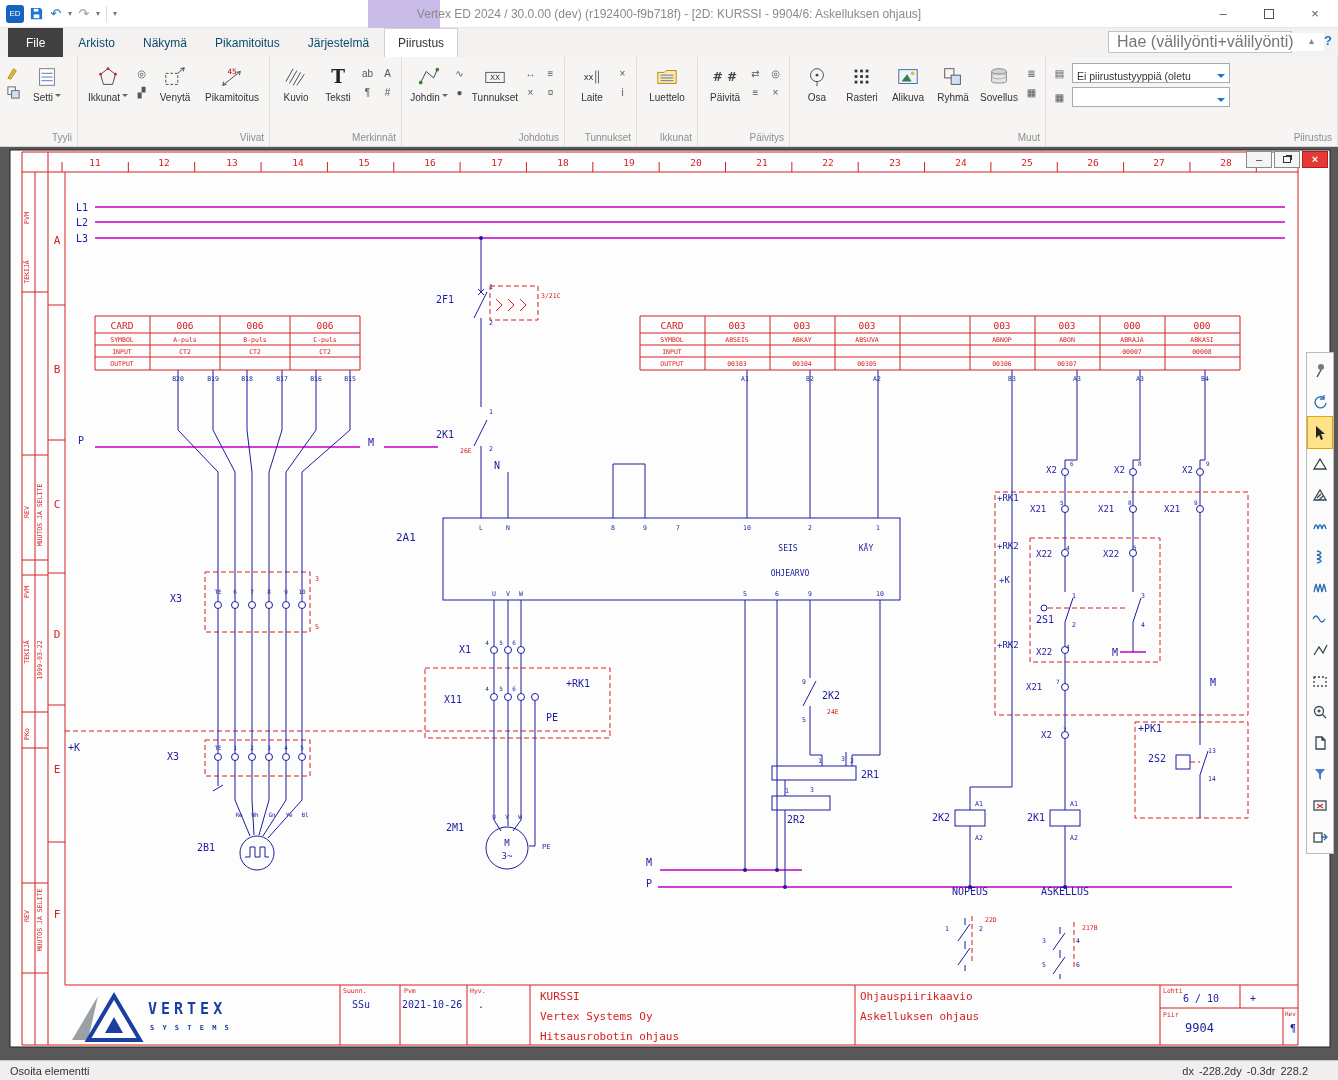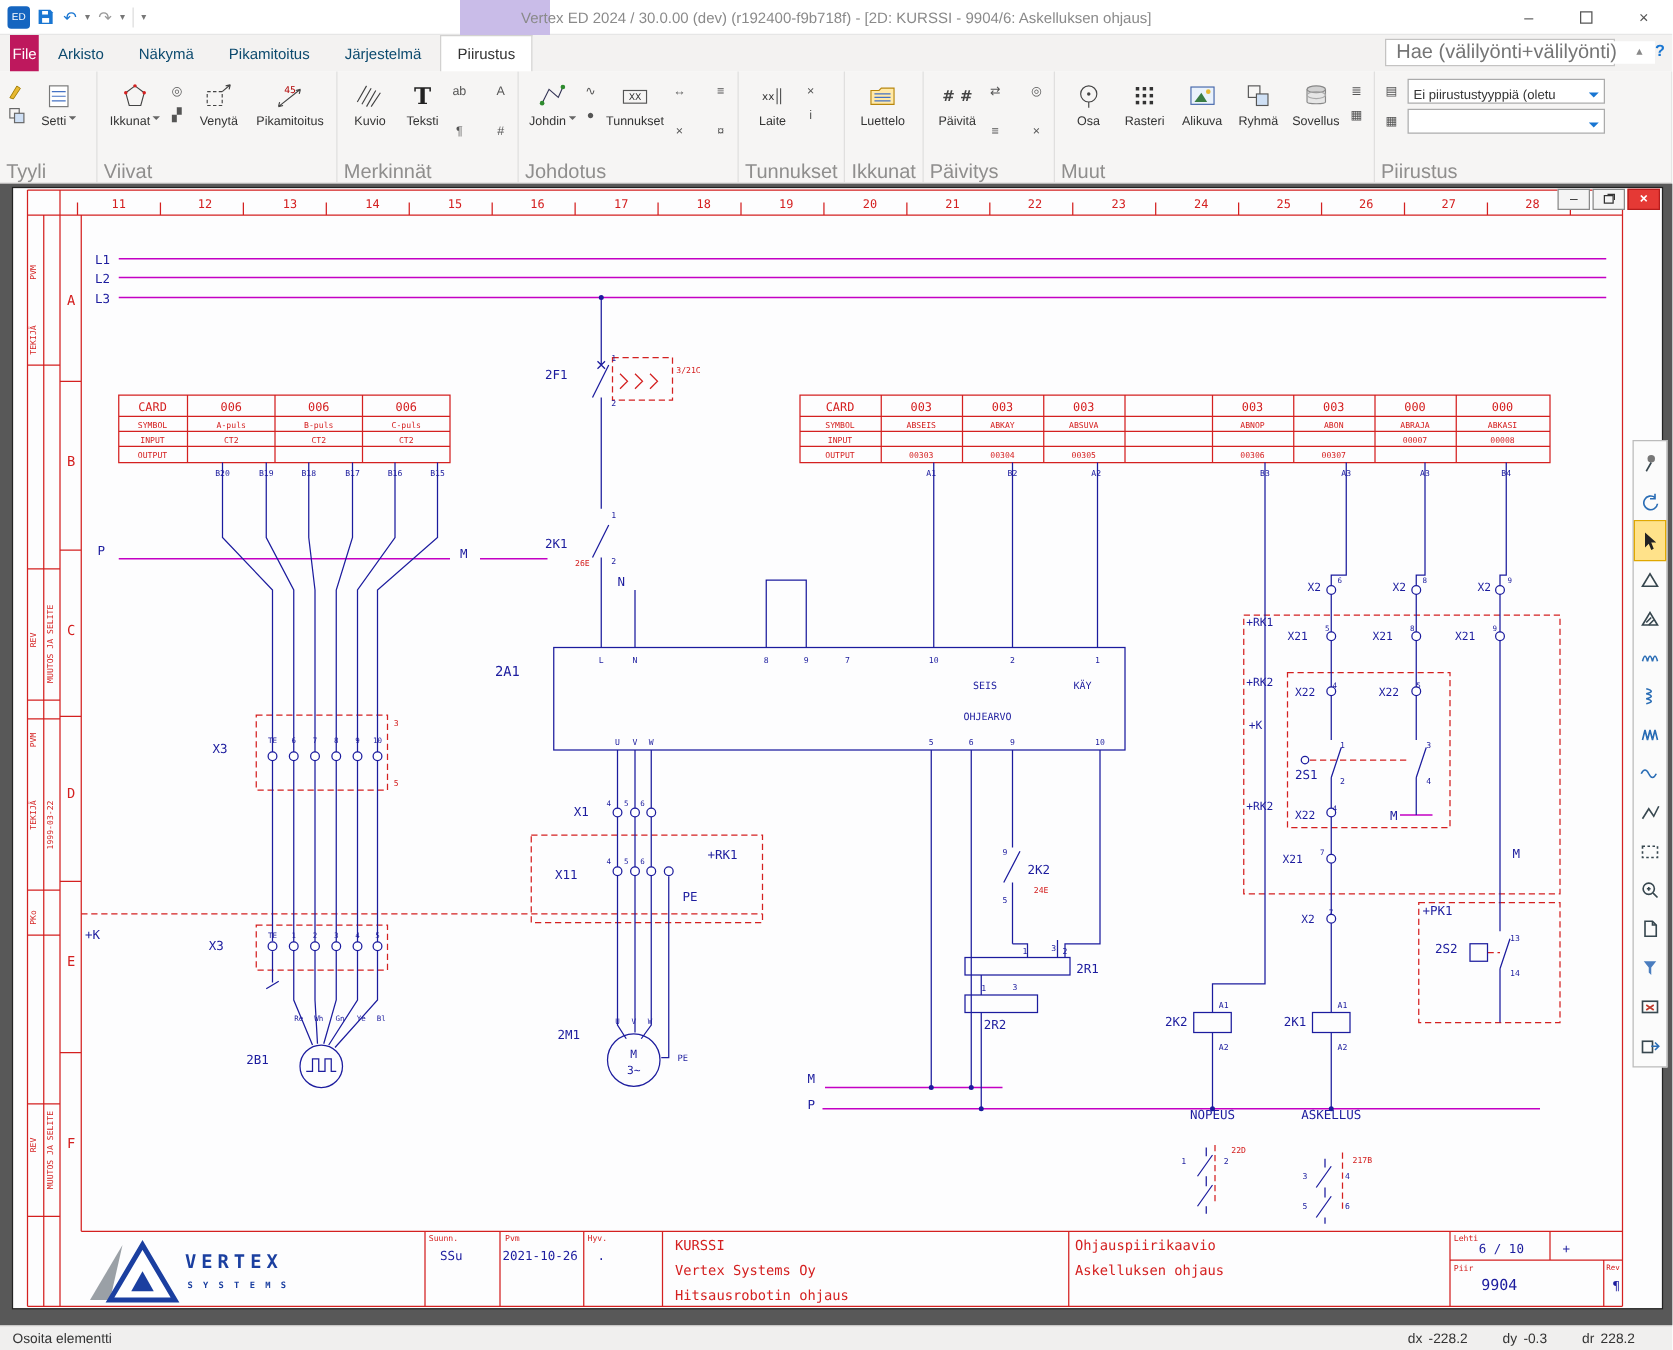--- a/index.html
+++ b/index.html
@@ -17,41 +17,41 @@
   .qat-caret{font-size:8px;color:#777}
   .qat-sep{width:1px;height:16px;background:#ddd;margin:0 2px}
   .tab-accent{position:absolute;left:368px;top:0;width:72px;height:28px;background:#c9bce8}
   .title-text{position:absolute;left:0;right:0;text-align:center;color:#8a8a8a;font-size:12px;pointer-events:none}
   .win-controls{margin-left:auto;display:flex;z-index:2}
   .win-btn{width:46px;height:27px;display:flex;align-items:center;justify-content:center;color:#555;font-size:13px}
   .win-restore{width:10px;height:10px;border:1px solid #555}
 
   
   .tabrow{height:29px;background:#f3f2f1;display:flex;align-items:stretch;padding-left:8px;position:relative}
-  .file-tab{background:#be185d;color:#fff;padding:0 2px;display:flex;align-items:center;font-size:12px}
+  .file-tab{background:#404040;color:#fff;padding:0 18px;display:flex;align-items:center;font-size:12px}
   .tab{padding:0 13px;display:flex;align-items:center;color:#0c4a6e;font-size:12px;margin-left:2px}
   .tab.active{background:#fff;border:1px solid #d2d1d0;border-bottom:none;color:#333}
   .searchwrap{position:absolute;right:46px;top:3px;display:flex;align-items:center}
   .searchbox{width:184px;height:22px;border:1px solid #c4c3c2;background:#fff;display:flex;align-items:center;padding:0 4px;gap:4px}
   .searchbox input{border:none;outline:none;flex:1;font-size:16px;color:#555;font-family:"Liberation Sans",sans-serif}
   .tab-extra{position:absolute;right:6px;top:5px;display:flex;gap:10px;align-items:center}
   .collapse-icon{color:#888;font-size:10px}
   .help-icon{color:#1976d2;font-weight:bold;font-size:13px}
 
   
   .ribbon{height:90px;background:#f6f5f4;border-bottom:1px solid #d6d5d4;display:flex;overflow:hidden}
   .rgroup{display:flex;flex-direction:column;padding:2px 5px 0;border-right:1px solid #e0dfde}
   .rbody{flex:1;display:flex;align-items:flex-start}
-  .rlabel{height:15px;text-align:left;font-size:16px;color:#8f8e8d;line-height:14px}
+  .rlabel{height:15px;text-align:right;font-size:10px;color:#8f8e8d;line-height:14px}
   .bigbtn{width:50px;display:flex;flex-direction:column;align-items:center;padding-top:3px;font-size:10px;color:#333;text-align:center}
   .bigbtn .bicon{width:28px;height:30px;display:flex;align-items:center;justify-content:center}
   .bigbtn .blabel{line-height:11px}
   .bigbtn.dd .blabel:after{content:"";display:inline-block;margin-left:2px;border:3px solid transparent;border-top-color:#666;vertical-align:1px}
   .minicol{display:flex;flex-direction:column;gap:3px;padding-top:6px}
-  .minigrid{display:grid;grid-template-columns:17px 17px;gap:16px;padding-top:6px}
+  .minigrid{display:grid;grid-template-columns:17px 17px;gap:3px;padding-top:6px}
   .mini{width:17px;height:16px;display:flex;align-items:center;justify-content:center;font-size:10px;color:#555;background:transparent}
   .ddrow{display:flex;align-items:center;gap:4px;margin-top:4px}
   .dropdown{width:158px;height:20px;border:1px solid #ababab;background:#fff;display:flex;align-items:flex-end;
     font-size:10.5px;color:#333;padding:0 4px;justify-content:space-between}
   .dropdown .caret{border:4px solid transparent;border-top-color:#1976d2;margin-top:4px}
 
   
   .drawing{position:relative;height:913px;background:#585858}
   .sch{position:absolute;left:0;top:0}
   .sch text{font-family:"DejaVu Sans Mono",monospace}
@@ -69,21 +69,21 @@
   .mdi-restore{width:8px;height:7px;border:1px solid #333;box-shadow:2px -2px 0 -1px #333}
   .palette{position:absolute;top:205px;right:4px;width:28px;background:#fbfbfb;border:1px solid #bbb;z-index:5;
     display:flex;flex-direction:column;align-items:center;padding:2px 0}
   .pal-item{width:24px;height:31px;display:flex;align-items:center;justify-content:center}
   .pal-item.sel{background:#ffe28a;outline:1px solid #e0a800}
   .pal-item svg{stroke:#37474f;fill:none;stroke-width:1.3}
 
   
   .statusbar{height:20px;background:#f0efee;border-top:1px solid #c9c8c7;display:flex;align-items:center;
     font-size:11px;color:#333;padding:0 10px}
-  .sb-right{margin-left:auto;display:flex;gap:28px;padding-right:20px}
+  .sb-right{margin-left:auto;display:flex;padding-right:20px}
   .sb-pair{display:flex;gap:5px}
 </style>
 </head>
 <body>
 
 <div class="app">
 
   <div class="titlebar">
     <div class="tab-accent"></div>
     <div class="qat">

